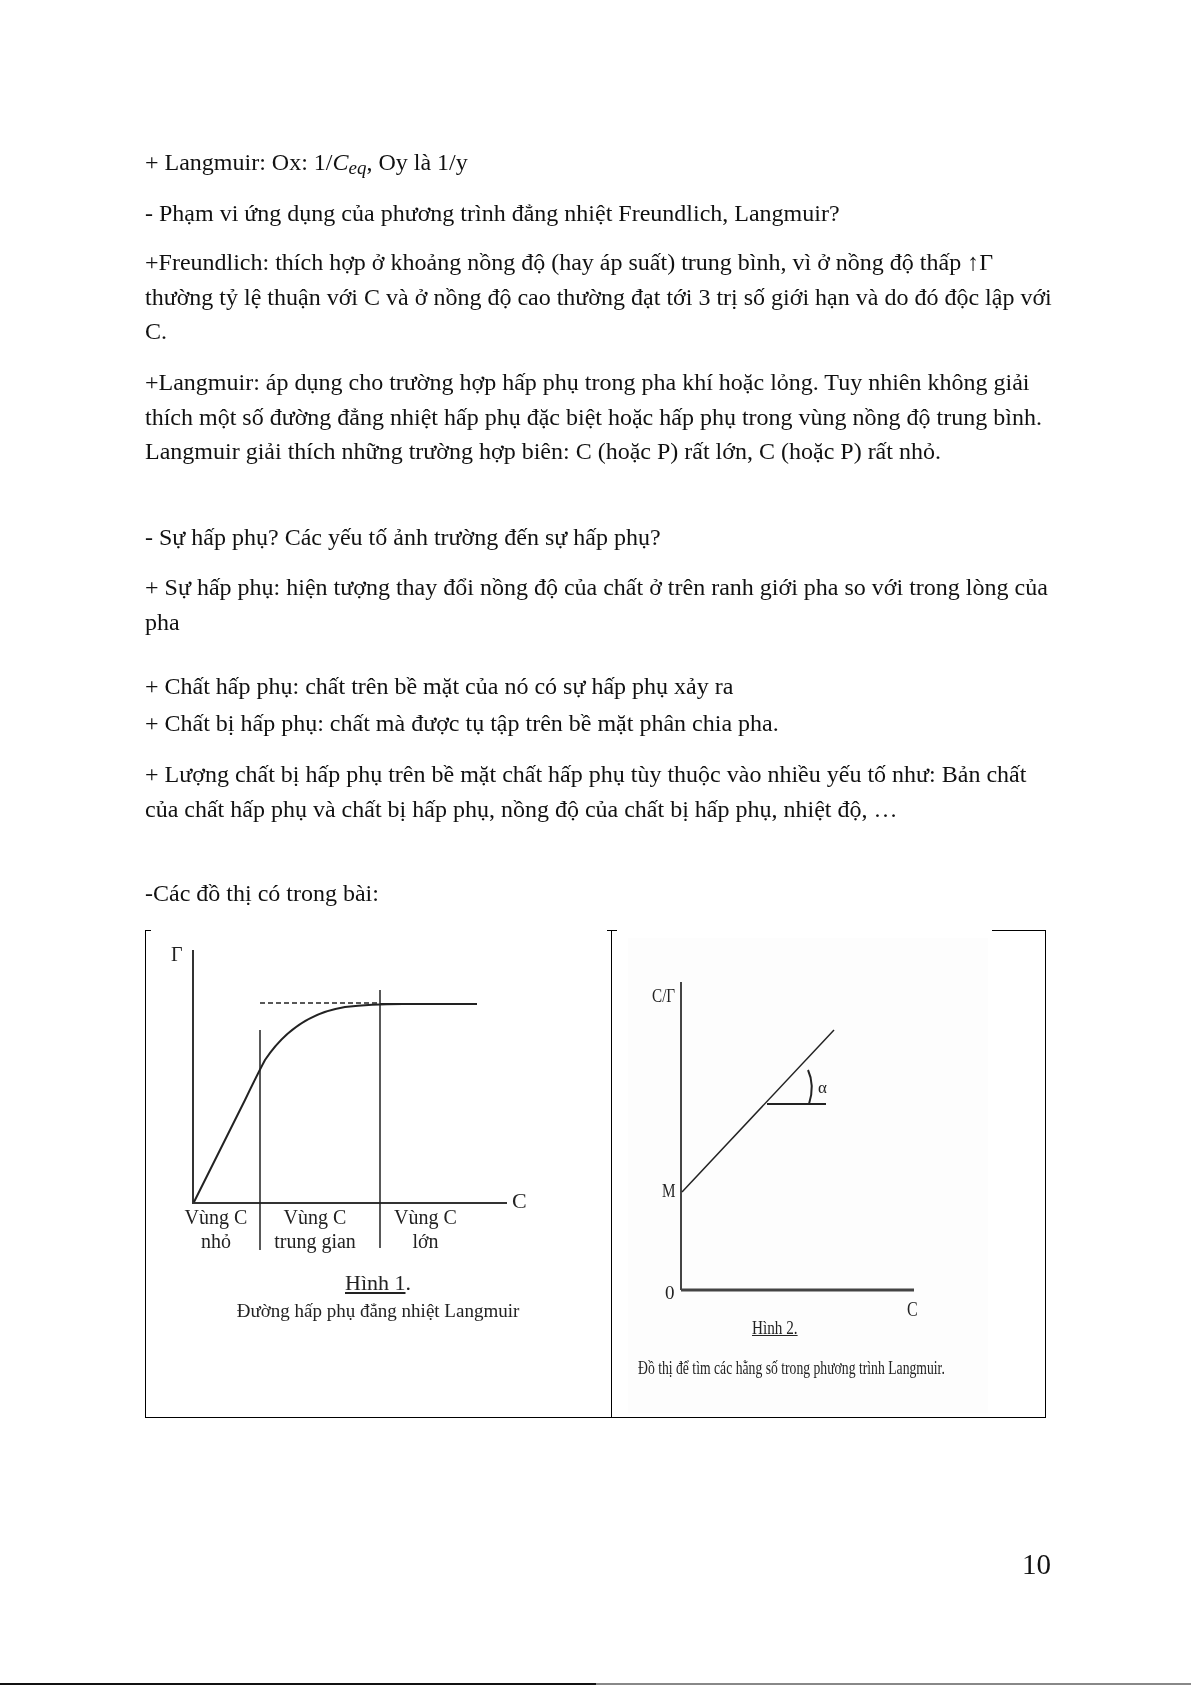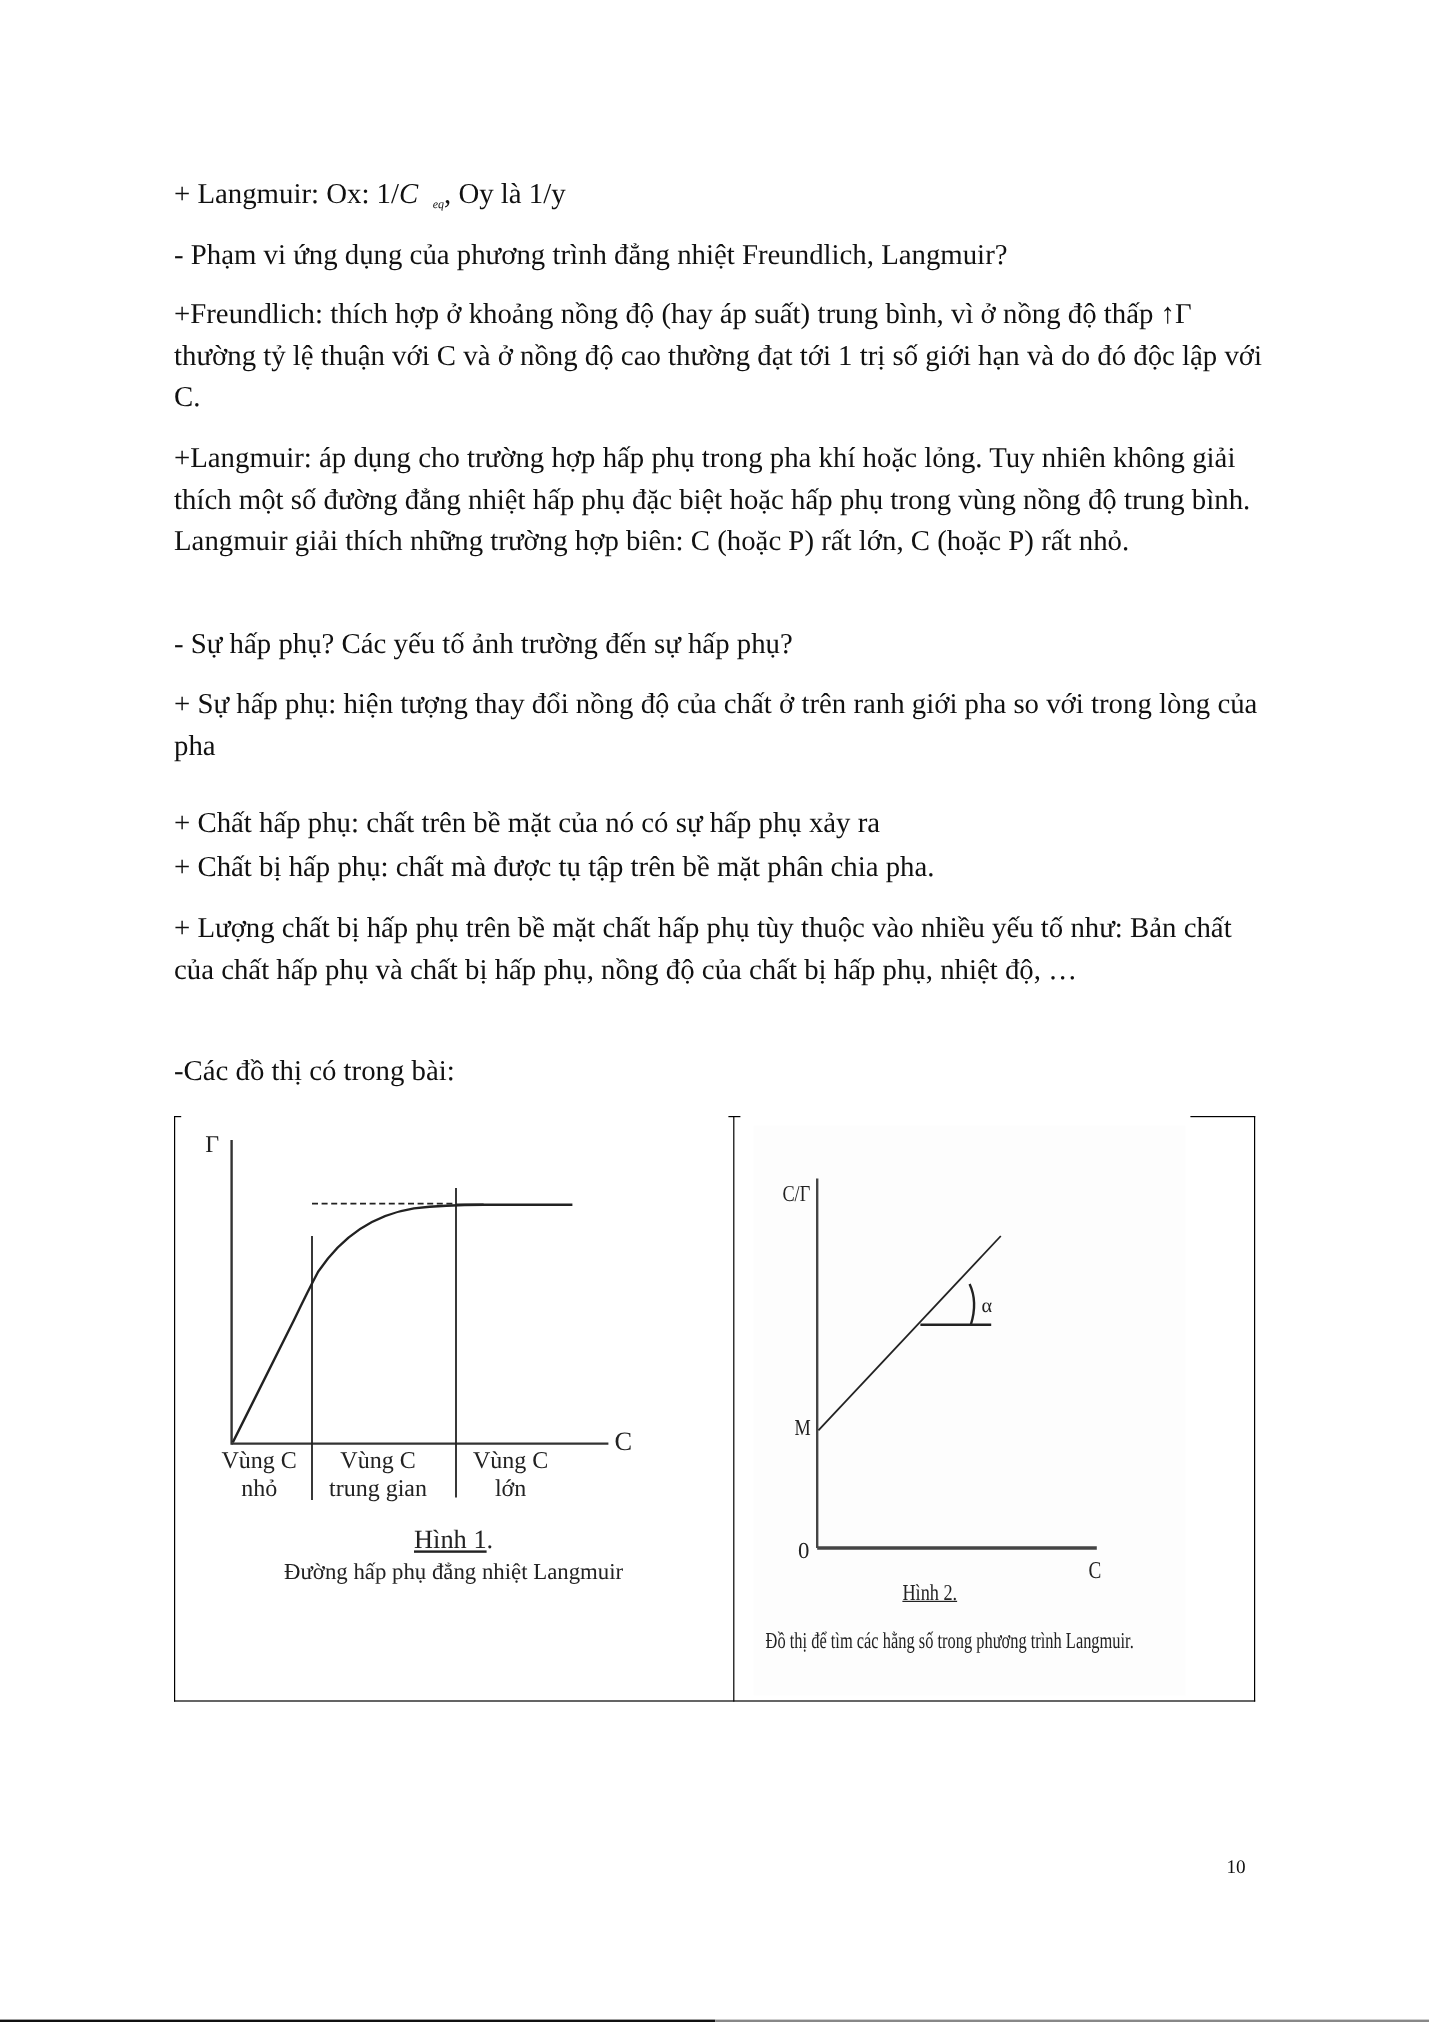--- a/index.html
+++ b/index.html
@@ -1,37 +1,37 @@
 <!DOCTYPE html>
 <html><head>
 <meta charset="utf-8">
 <style>
   html, body { margin: 0; padding: 0; background: #ffffff; }
   body { width: 1191px; height: 1685px; position: relative; overflow: hidden;
          font-family: "Liberation Serif", "DejaVu Serif", serif; color: #111; }
   .para { position: absolute; left: 145px; width: 910px; font-size: 24px; line-height: 34.5px; margin: 0; }
   .sub { font-style: italic; font-size: 24px; }
-  .sub small { font-size: 10px; font-style: italic; vertical-align: -4px; margin-left: 12px; }
+  .sub small { font-size: 19px; font-style: italic; vertical-align: -4px; }
   .table { position: absolute; left: 145px; top: 930px; width: 901px; height: 488px; }
   .tline { position: absolute; background: #000; }
   .cell { position: absolute; }
   .fig-text { position: absolute; font-family: "Liberation Serif", serif; color: #222; white-space: nowrap; }
-  .page-num { position: absolute; left: 1022px; top: 1548px; font-size: 16px; }
+  .page-num { position: absolute; left: 1022px; top: 1548px; font-size: 29px; }
   .bottom-bar-left { position: absolute; left: 0; top: 1683px; width: 596px; height: 2px; background: #111; }
   .bottom-bar-right { position: absolute; left: 596px; top: 1683px; width: 595px; height: 2px; background: #888; }
 </style>
 </head>
 <body>
 
 <p class="para" style="top:145px;">
   <span>+ Langmuir: Ox: 1/</span><span class="sub"><span>C</span><small>eq</small></span><span>, Oy là 1/y</span>
 </p>
 
 <p class="para" style="top:196px;">- Phạm vi ứng dụng của phương trình đẳng nhiệt Freundlich, Langmuir?</p>
-<p class="para" style="top:245px;">+Freundlich: thích hợp ở khoảng nồng độ (hay áp suất) trung bình, vì ở nồng độ thấp ↑Γ thường tỷ lệ thuận với C và ở nồng độ cao thường đạt tới 1 trị số giới hạn và do đó độc lập với C.</p>
+<p class="para" style="top:245px;">+Freundlich: thích hợp ở khoảng nồng độ (hay áp suất) trung bình, vì ở nồng độ thấp ↑Γ thường tỷ lệ thuận với C và ở nồng độ cao thường đạt tới 3 trị số giới hạn và do đó độc lập với C.</p>
 <p class="para" style="top:365px;">+Langmuir: áp dụng cho trường hợp hấp phụ trong pha khí hoặc lỏng. Tuy nhiên không giải thích một số đường đẳng nhiệt hấp phụ đặc biệt hoặc hấp phụ trong vùng nồng độ trung bình. Langmuir giải thích những trường hợp biên: C (hoặc P) rất lớn, C (hoặc P) rất nhỏ.</p>
 <p class="para" style="top:520px;">- Sự hấp phụ? Các yếu tố ảnh trường đến sự hấp phụ?</p>
 <p class="para" style="top:570px;">+ Sự hấp phụ: hiện tượng thay đổi nồng độ của chất ở trên ranh giới pha so với trong lòng của pha</p>
 <p class="para" style="top:669px;">+ Chất hấp phụ: chất trên bề mặt của nó có sự hấp phụ xảy ra</p>
 <p class="para" style="top:706px;">+ Chất bị hấp phụ: chất mà được tụ tập trên bề mặt phân chia pha.</p>
 <p class="para" style="top:757px;">+ Lượng chất bị hấp phụ trên bề mặt chất hấp phụ tùy thuộc vào nhiều yếu tố như: Bản chất của chất hấp phụ và chất bị hấp phụ, nồng độ của chất bị hấp phụ, nhiệt độ, …</p>
 <p class="para" style="top:876px;">-Các đồ thị có trong bài:</p>
 
 <div class="table">
 

